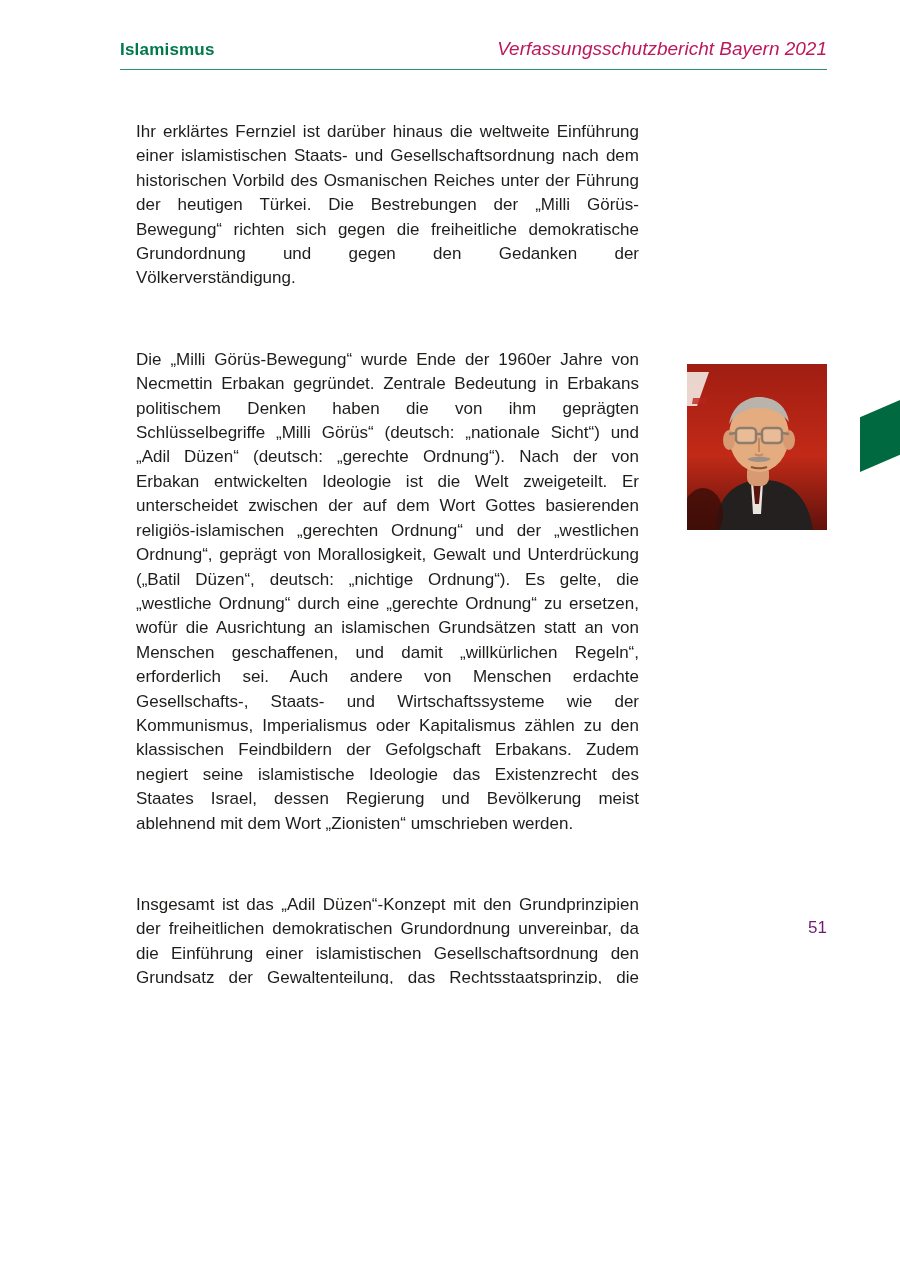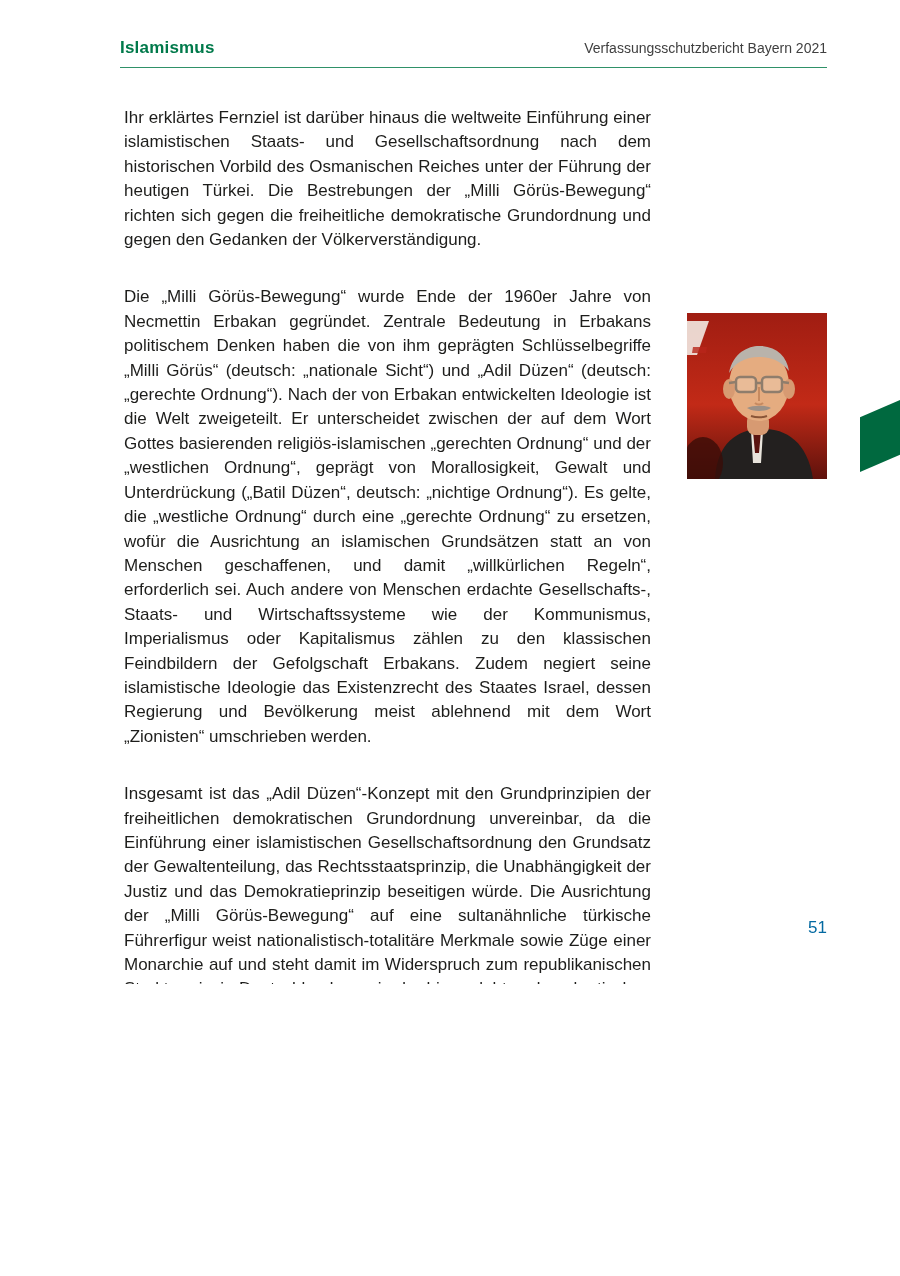--- a/index.html
+++ b/index.html
@@ -23,39 +23,40 @@
     justify-content: space-between;
     align-items: baseline;
   }
   .section-title {
     color: #00794a;
     font-size: 17px;
     font-weight: bold;
     letter-spacing: 0.2px;
   }
   .report-title {
-    color: #404040;
-    font-size: 14px;
+    color: #be185d;
+    font-size: 19px;
+    font-style: italic;
   }
   .header-rule {
     margin-top: 9px;
     height: 1px;
     background: #2f9168;
     width: 100%;
   }
   
   .main {
     margin-top: 34px;
     display: grid;
     grid-template-columns: 535px 140px;
     column-gap: 32px;
     row-gap: 25px;
   }
   .body-par {
-    margin: 4px;
+    margin: 16px;
     color: #1d1d1b;
     font-size: 17px;
     line-height: 24.4px;
     text-align: justify;
     hyphens: auto;
   }
   .margin-cell {
     padding-top: 2px;
   }
   .margin-note {
@@ -78,21 +79,21 @@
     width: 40px;
     height: 72px;
     background: #00693f;
     clip-path: polygon(0 24%, 100% 0%, 100% 76%, 0 100%);
   }
   
   .page-number {
     position: absolute;
     right: 73px;
     bottom: 46px;
-    color: #0369a1;
+    color: #701a75;
     font-size: 17px;
   }
 </style>
 </head>
 <body>
 
 <div class="page">
 
   <div class="header">
     <span class="section-title">Islamismus</span>

